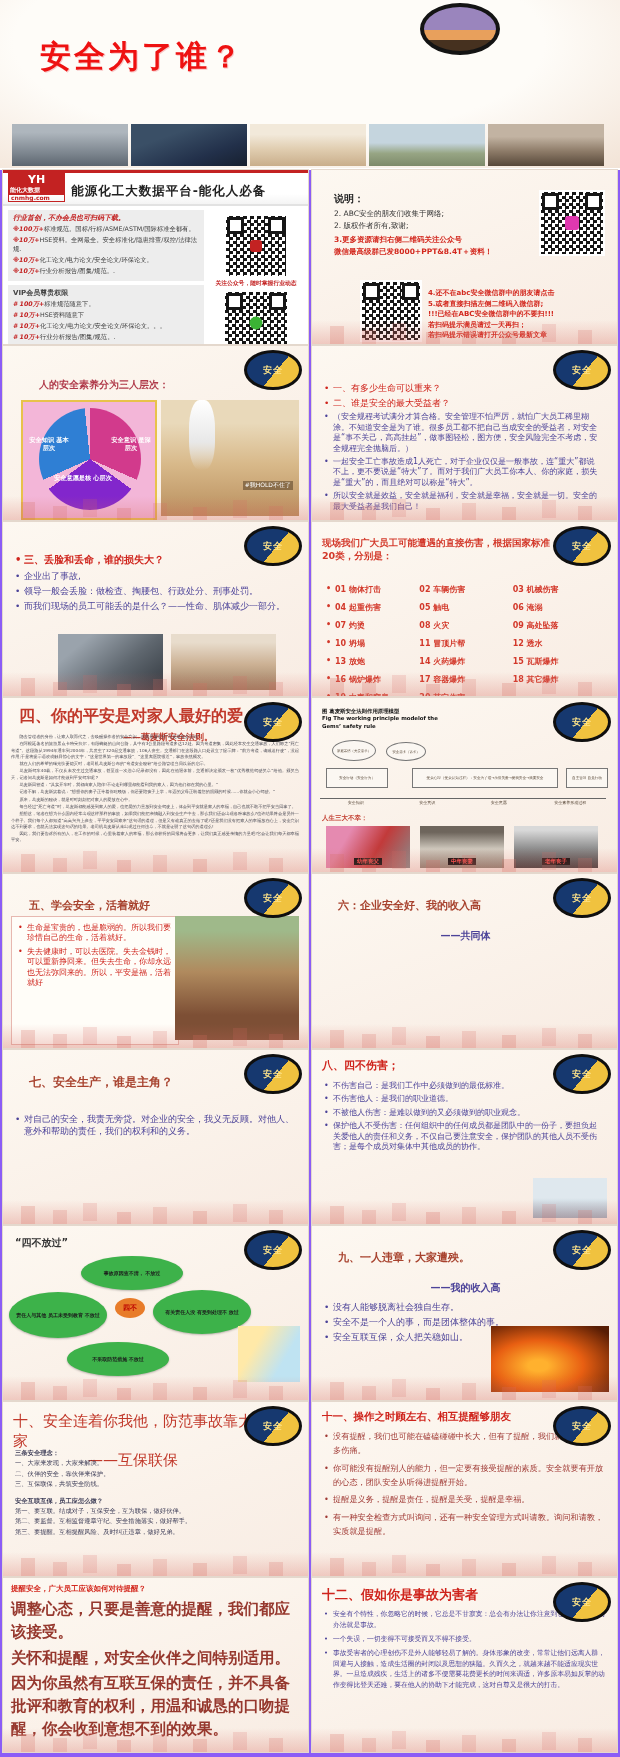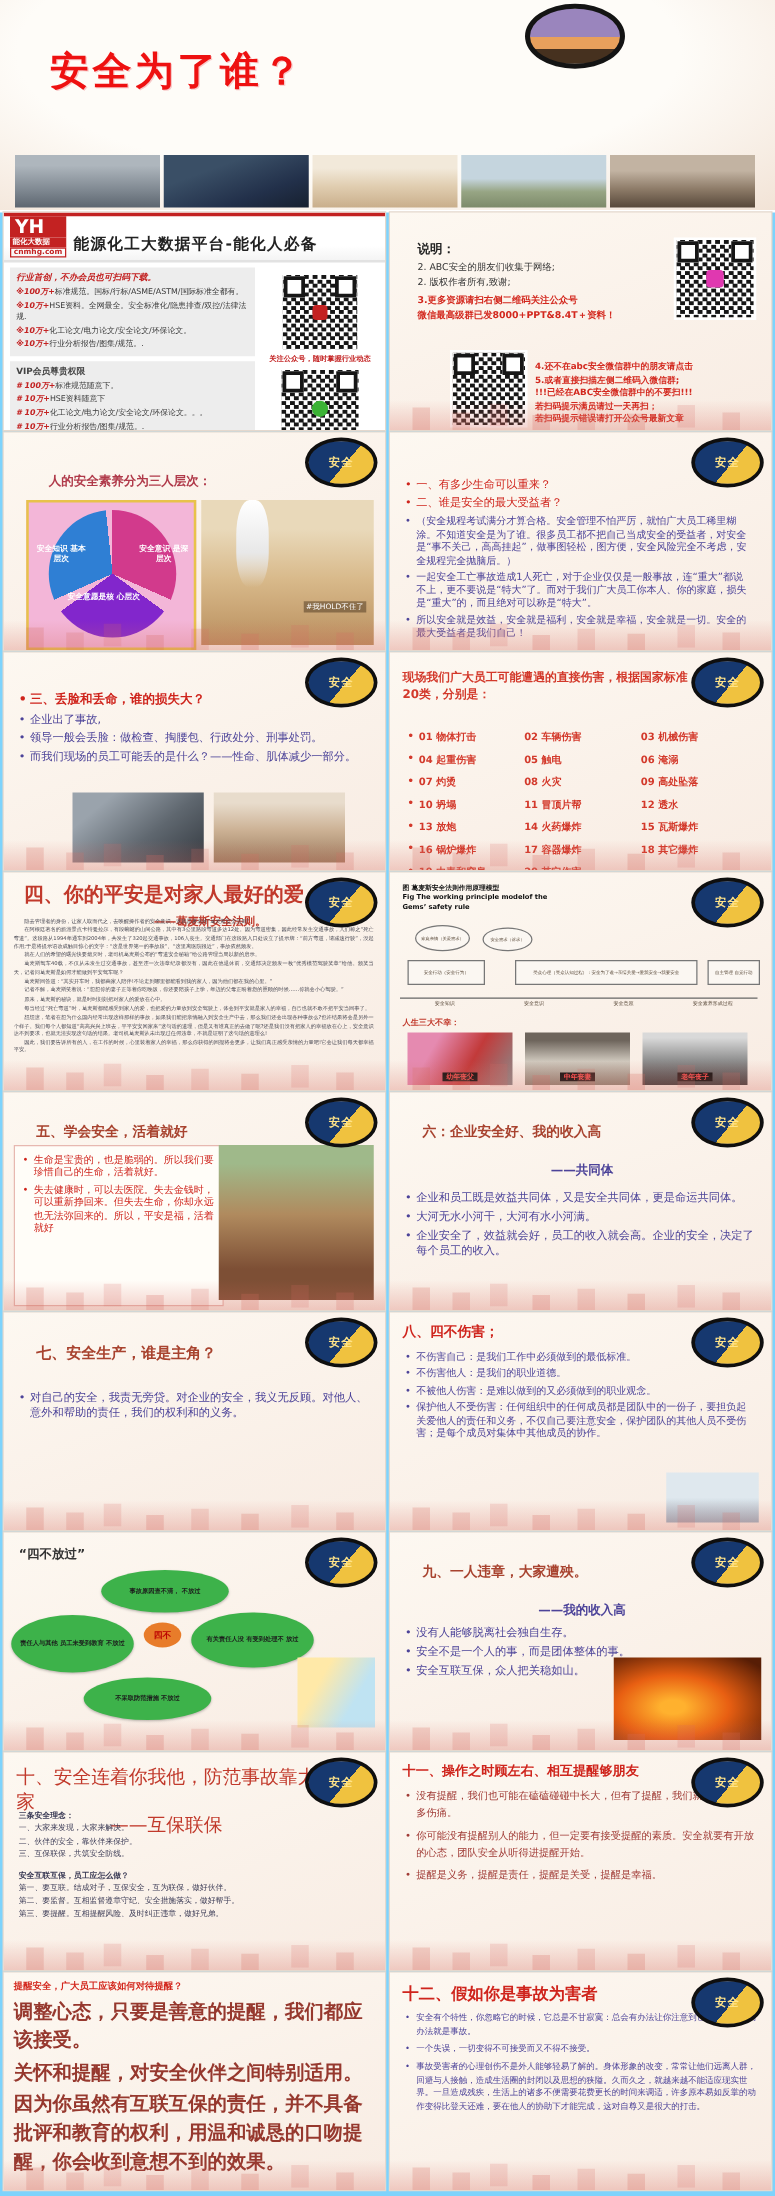--- a/index.html
+++ b/index.html
@@ -1,16 +1,16 @@
 <!DOCTYPE html>
 <html><head>
 <meta charset="utf-8">
 <style>
   html,body{margin:0;padding:0;background:#ffffff;}
-  .page{position:relative;width:620px;height:1757px;background:#7dd3fc;overflow:hidden;
+  .page{position:relative;width:620px;height:1757px;background:#8b5cf6;overflow:hidden;
         font-family:"DejaVu Sans","Liberation Sans",sans-serif;}
   
   .hero{position:absolute;top:0;left:0;width:620px;height:168px;
         background:radial-gradient(ellipse at 45% 25%,#fefcf8 55%,#f2e3d6 100%);
         border-bottom:2px solid #fff;}
   .hero-title{position:absolute;top:36px;left:40px;font-size:31px;font-weight:bold;
         color:#ee1111;letter-spacing:3px;text-shadow:1px 1px 0 #f8c9c9;}
   .hero-logo{position:absolute;top:3px;right:120px;width:72px;height:44px;border-radius:50%;
         border:4px solid #141414;overflow:hidden;
         background:linear-gradient(to bottom,#9a85bd 0 52%,#e8a05c 52% 74%,#46311f 74%);}
@@ -43,21 +43,21 @@
   .b::before{content:"•";position:absolute;left:2px;top:0;}
   .pur{color:#4c4399;} .red{color:#cf241c;} .maroon{color:#a03a35;}
   .stitle{font-size:11px;font-weight:bold;color:#a8432f;margin:16px;}
   .ssub{font-size:10px;font-weight:bold;color:#c1392b;text-align:center;margin:1px 0 3px;}
   
   .ad{background:#fff;}
   .ad-head{display:flex;align-items:flex-end;gap:6px;padding:3px 5px 2px;border-bottom:2px solid #e2e2e2;
         background:linear-gradient(#fff 70%,#f4f4f4);}
   .ad-head::before{content:"";position:absolute;top:0;left:0;right:0;height:3px;background:#c32222;}
   .ad-logo{display:flex;flex-direction:column;font-weight:bold;line-height:1;}
-  .ad-logo .yh{background:#c32222;color:#fff;font-size:15px;padding:1px 4px;}
+  .ad-logo .yh{background:#c32222;color:#fff;font-size:11px;padding:1px 20px;}
   .ad-logo .nm{background:#c32222;color:#fff;font-size:6px;padding:1px 2px;}
   .ad-logo .cn{color:#c32222;font-size:6px;border:1px solid #c32222;padding:0 2px;}
   .ad-title{font-size:12.5px;font-weight:bold;color:#222;letter-spacing:1px;padding-bottom:2px;}
   .ad-body{display:flex;gap:5px;padding:4px 5px 0;}
   .ad-left{flex:1;}
   .ad-panel{background:#ededed;padding:3px 5px;margin-bottom:4px;}
   .ad-pt{color:#c32222;font-weight:bold;font-size:7px;margin-bottom:2px;font-style:italic;}
   .ad-line{font-size:6.3px;color:#3a3a3a;margin:2px 0;}
   .ad-line .n{color:#c32222;font-weight:bold;font-style:italic;}
   .ad-right{width:94px;text-align:center;padding-top:6px;}
@@ -361,25 +361,20 @@
       </div>
       <div class="ph ph-burn" style="left:172px;top:42px;width:124px;height:124px"></div>
       <div class="sil"></div>
     </div>
 
     <div class="slide">
       <div class="slogo">安全</div>
       <div class="pad">
         <div class="stitle">六：企业安全好、我的收入高</div>
         <div class="ssub" style="color:#4c4399">——共同体</div>
-        <div class="body9 pur" style="margin-top:10px">
-          <div class="b">企业和员工既是效益共同体，又是安全共同体，更是命运共同体。</div>
-          <div class="b">大河无水小河干，大河有水小河满。</div>
-          <div class="b">企业安全了，效益就会好，员工的收入就会高。企业的安全，决定了每个员工的收入。</div>
-        </div>
       </div>
       <div class="sil"></div>
     </div>
 
     <div class="slide">
       <div class="slogo">安全</div>
       <div class="pad">
         <div class="stitle" style="font-size:12px">七、安全生产，谁是主角？</div>
         <div class="body9 pur" style="margin-top:22px">
           <div class="b">对自己的安全，我责无旁贷。对企业的安全，我义无反顾。对他人、意外和帮助的责任，我们的权利和的义务。</div>
@@ -450,20 +445,21 @@
     </div>
 
     <div class="slide">
       <div class="slogo">安全</div>
       <div class="pad">
         <div class="t-red" style="font-size:10.5px">十一、操作之时顾左右、相互提醒够朋友</div>
         <div class="s11-b maroon" style="margin-top:5px;width:285px">
           <div class="b">没有提醒，我们也可能在磕磕碰碰中长大，但有了提醒，我们就可以免去许多伤痛。</div>
           <div class="b">你可能没有提醒别人的能力，但一定要有接受提醒的素质。安全就要有开放的心态，团队安全从听得进提醒开始。</div>
           <div class="b">提醒是义务，提醒是责任，提醒是关受，提醒是幸福。</div>
+          <div class="b">有一种安全检查方式叫询问，还有一种安全管理方式叫请教。询问和请教，实质就是提醒。</div>
         </div>
       </div>
       <div class="sil"></div>
     </div>
 
     <div class="slide">
       <div class="rm-head">提醒安全，广大员工应该如何对待提醒？</div>
       <div class="rm-body">
         <p>调整心态，只要是善意的提醒，我们都应该接受。</p>
         <p>关怀和提醒，对安全伙伴之间特别适用。</p>

